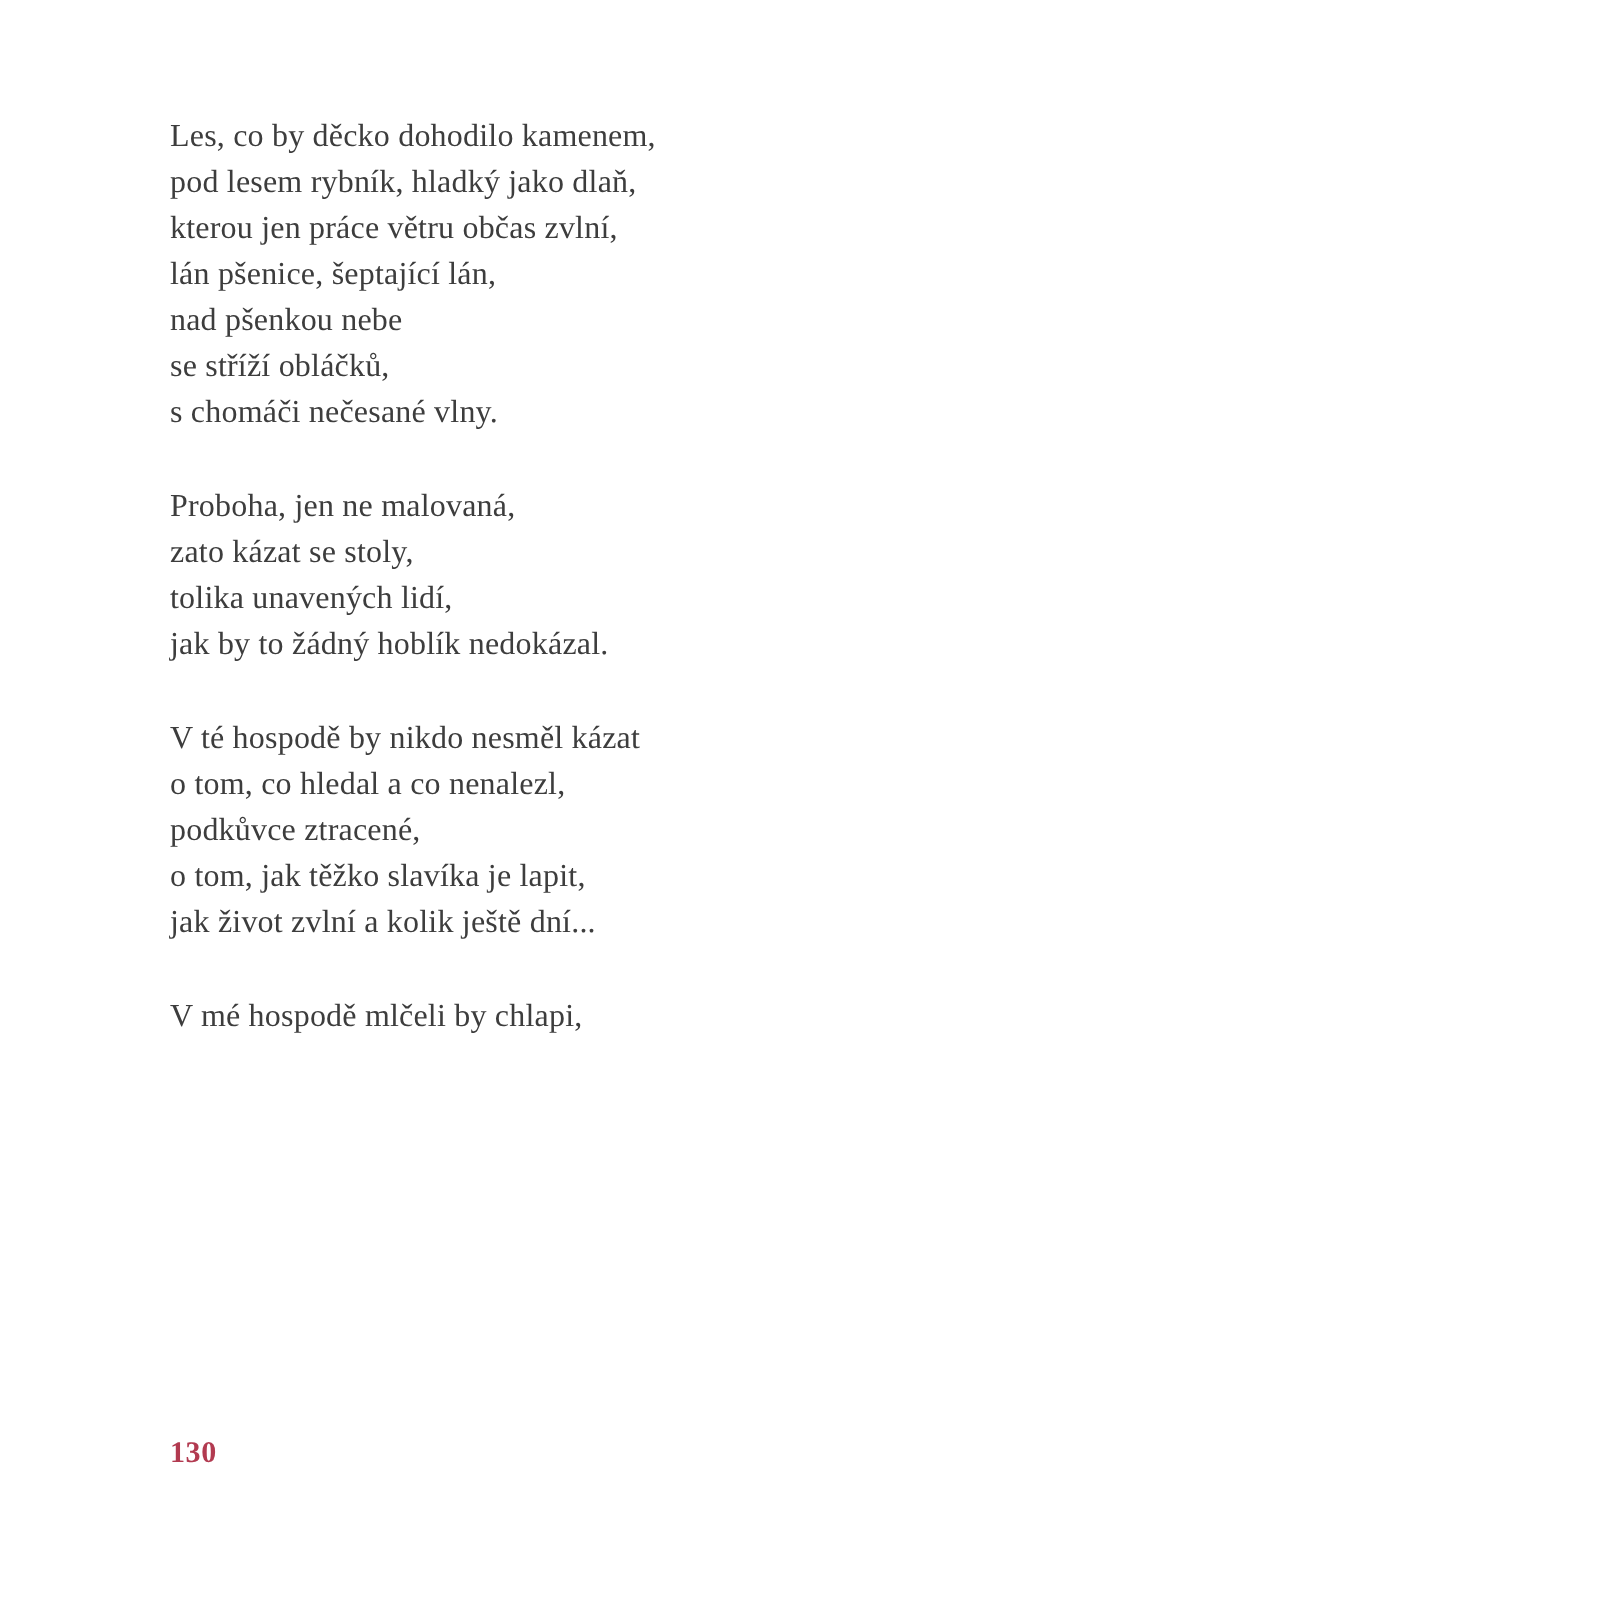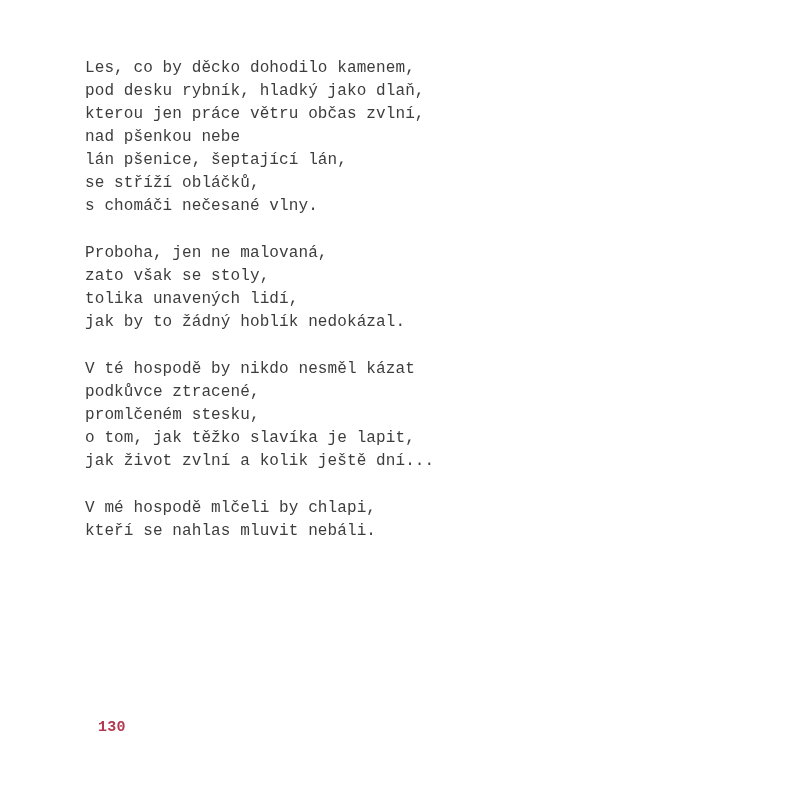--- a/index.html
+++ b/index.html
@@ -5,21 +5,21 @@
   html, body {
     margin: 0;
     padding: 0;
     background: #ffffff;
   }
   .book-page {
     position: relative;
     width: 800px;
     height: 800px;
     background: #ffffff;
-    font-family: Liberation Mono, monospace;
+    font-family: Liberation Serif, serif;
     overflow: hidden;
   }
   .poem {
     position: absolute;
     left: 85px;
     top: 57px;
     color: #3d3d3d;
     font-size: 16px;
     line-height: 23px;
     letter-spacing: 0.1px;
@@ -27,63 +27,62 @@
   .poem-stanza {
     margin: 0 0 24px 0;
   }
   .poem-line {
     margin: 0;
     padding: 0;
     white-space: pre;
   }
   .page-number {
     position: absolute;
-    left: 98px;
+    left: 85px;
     top: 719px;
     color: #b23a50;
     font-size: 15px;
     font-weight: 700;
     letter-spacing: 0.3px;
   }
 </style>
 </head>
 <body>
 
 <div class="book-page">
 
   <div class="poem">
 
     <div class="poem-stanza">
       <p class="poem-line">Les, co by děcko dohodilo kamenem,</p>
-      <p class="poem-line">pod desku rybník, hladký jako dlaň,</p>
+      <p class="poem-line">pod lesem rybník, hladký jako dlaň,</p>
       <p class="poem-line">kterou jen práce větru občas zvlní,</p>
+      <p class="poem-line">lán pšenice, šeptající lán,</p>
       <p class="poem-line">nad pšenkou nebe</p>
-      <p class="poem-line">lán pšenice, šeptající lán,</p>
       <p class="poem-line">se stříží obláčků,</p>
       <p class="poem-line">s chomáči nečesané vlny.</p>
     </div>
 
 
     <div class="poem-stanza">
       <p class="poem-line">Proboha, jen ne malovaná,</p>
-      <p class="poem-line">zato však se stoly,</p>
+      <p class="poem-line">zato kázat se stoly,</p>
       <p class="poem-line">tolika unavených lidí,</p>
       <p class="poem-line">jak by to žádný hoblík nedokázal.</p>
     </div>
 
     <div class="poem-stanza">
       <p class="poem-line">V té hospodě by nikdo nesměl kázat</p>
+      <p class="poem-line">o tom, co hledal a co nenalezl,</p>
       <p class="poem-line">podkůvce ztracené,</p>
-      <p class="poem-line">promlčeném stesku,</p>
       <p class="poem-line">o tom, jak těžko slavíka je lapit,</p>
       <p class="poem-line">jak život zvlní a kolik ještě dní...</p>
     </div>
 
     <div class="poem-stanza">
       <p class="poem-line">V mé hospodě mlčeli by chlapi,</p>
-      <p class="poem-line">kteří se nahlas mluvit nebáli.</p>
     </div>
 
   </div>
 
   <div class="page-number">130</div>
 
 </div>
 
 </body></html>

